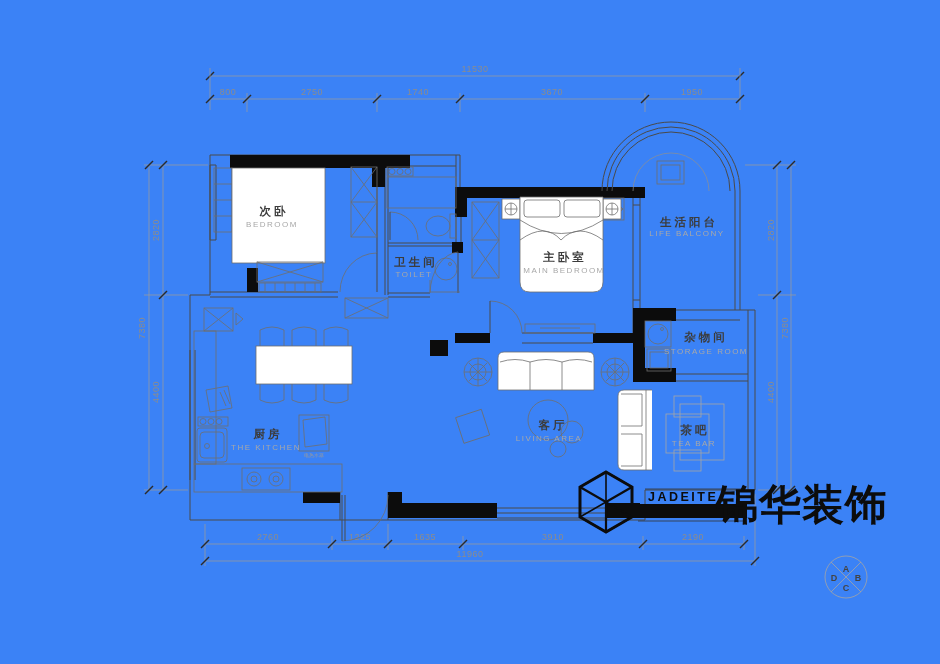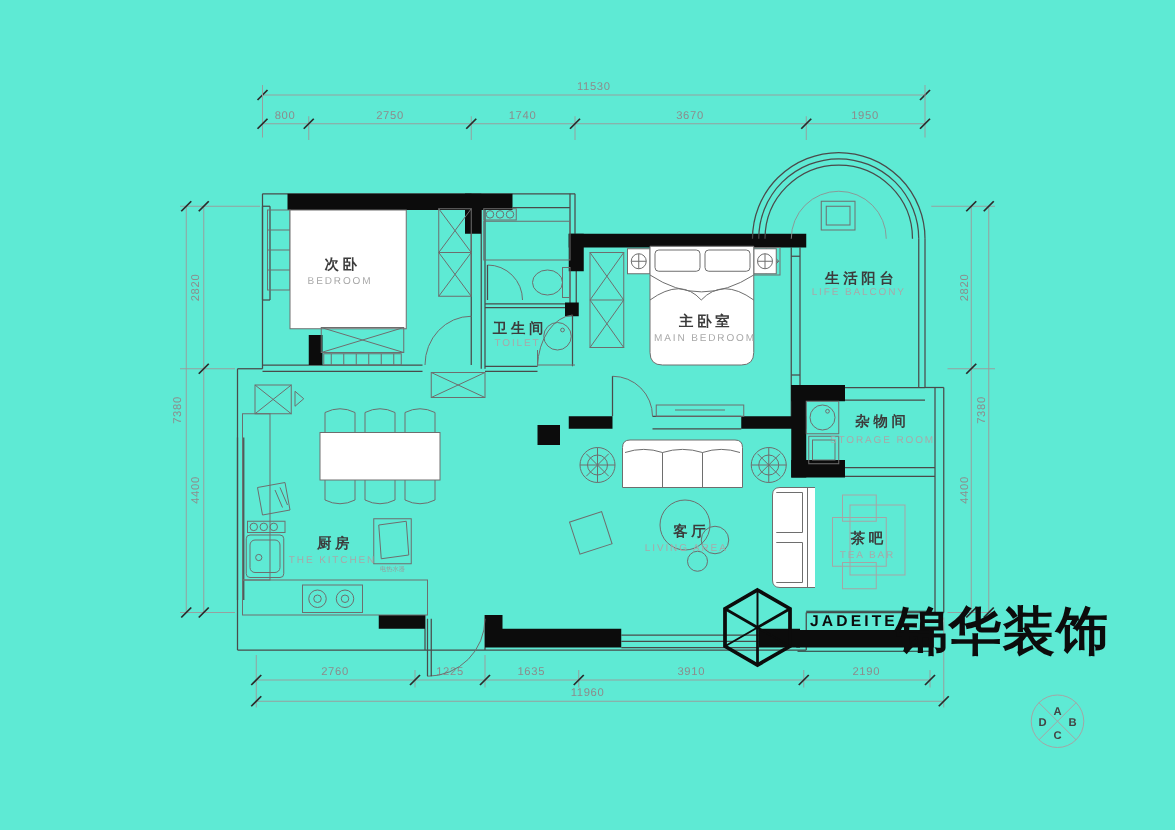--- a/index.html
+++ b/index.html
@@ -1,16 +1,16 @@
 <!DOCTYPE html>
 <html><head>
 <meta charset="utf-8">
 <style>
   html,body{margin:0;padding:0;background:#ffffff;}
-  .canvas{position:relative;width:940px;height:664px;background:#5eead4;overflow:hidden;
+  .canvas{position:relative;width:940px;height:664px;background:#3b82f6;overflow:hidden;
           font-family:"Liberation Sans",sans-serif;}
   svg text{font-family:"Liberation Sans","DejaVu Sans",sans-serif;}
   .zh{font-size:11.5px;fill:#3c3c3c;letter-spacing:3px;font-weight:bold;}
   .en{font-size:8px;fill:#a8a8a8;letter-spacing:1.5px;}
   .dim{font-size:9px;fill:#8c8c8c;letter-spacing:0.5px;}
   .tiny{font-size:5px;fill:#9a9a9a;letter-spacing:0px;}
   .logo-en{font-size:12.5px;fill:#0c0c0c;font-weight:bold;letter-spacing:2.5px;}
   .logo-zh{font-size:42px;fill:#0c0c0c;font-weight:bold;letter-spacing:1px;}
   .cmp{font-size:9px;fill:#444;font-weight:bold;}
   .w{stroke:#4a4a4a;stroke-width:1;fill:none;}

